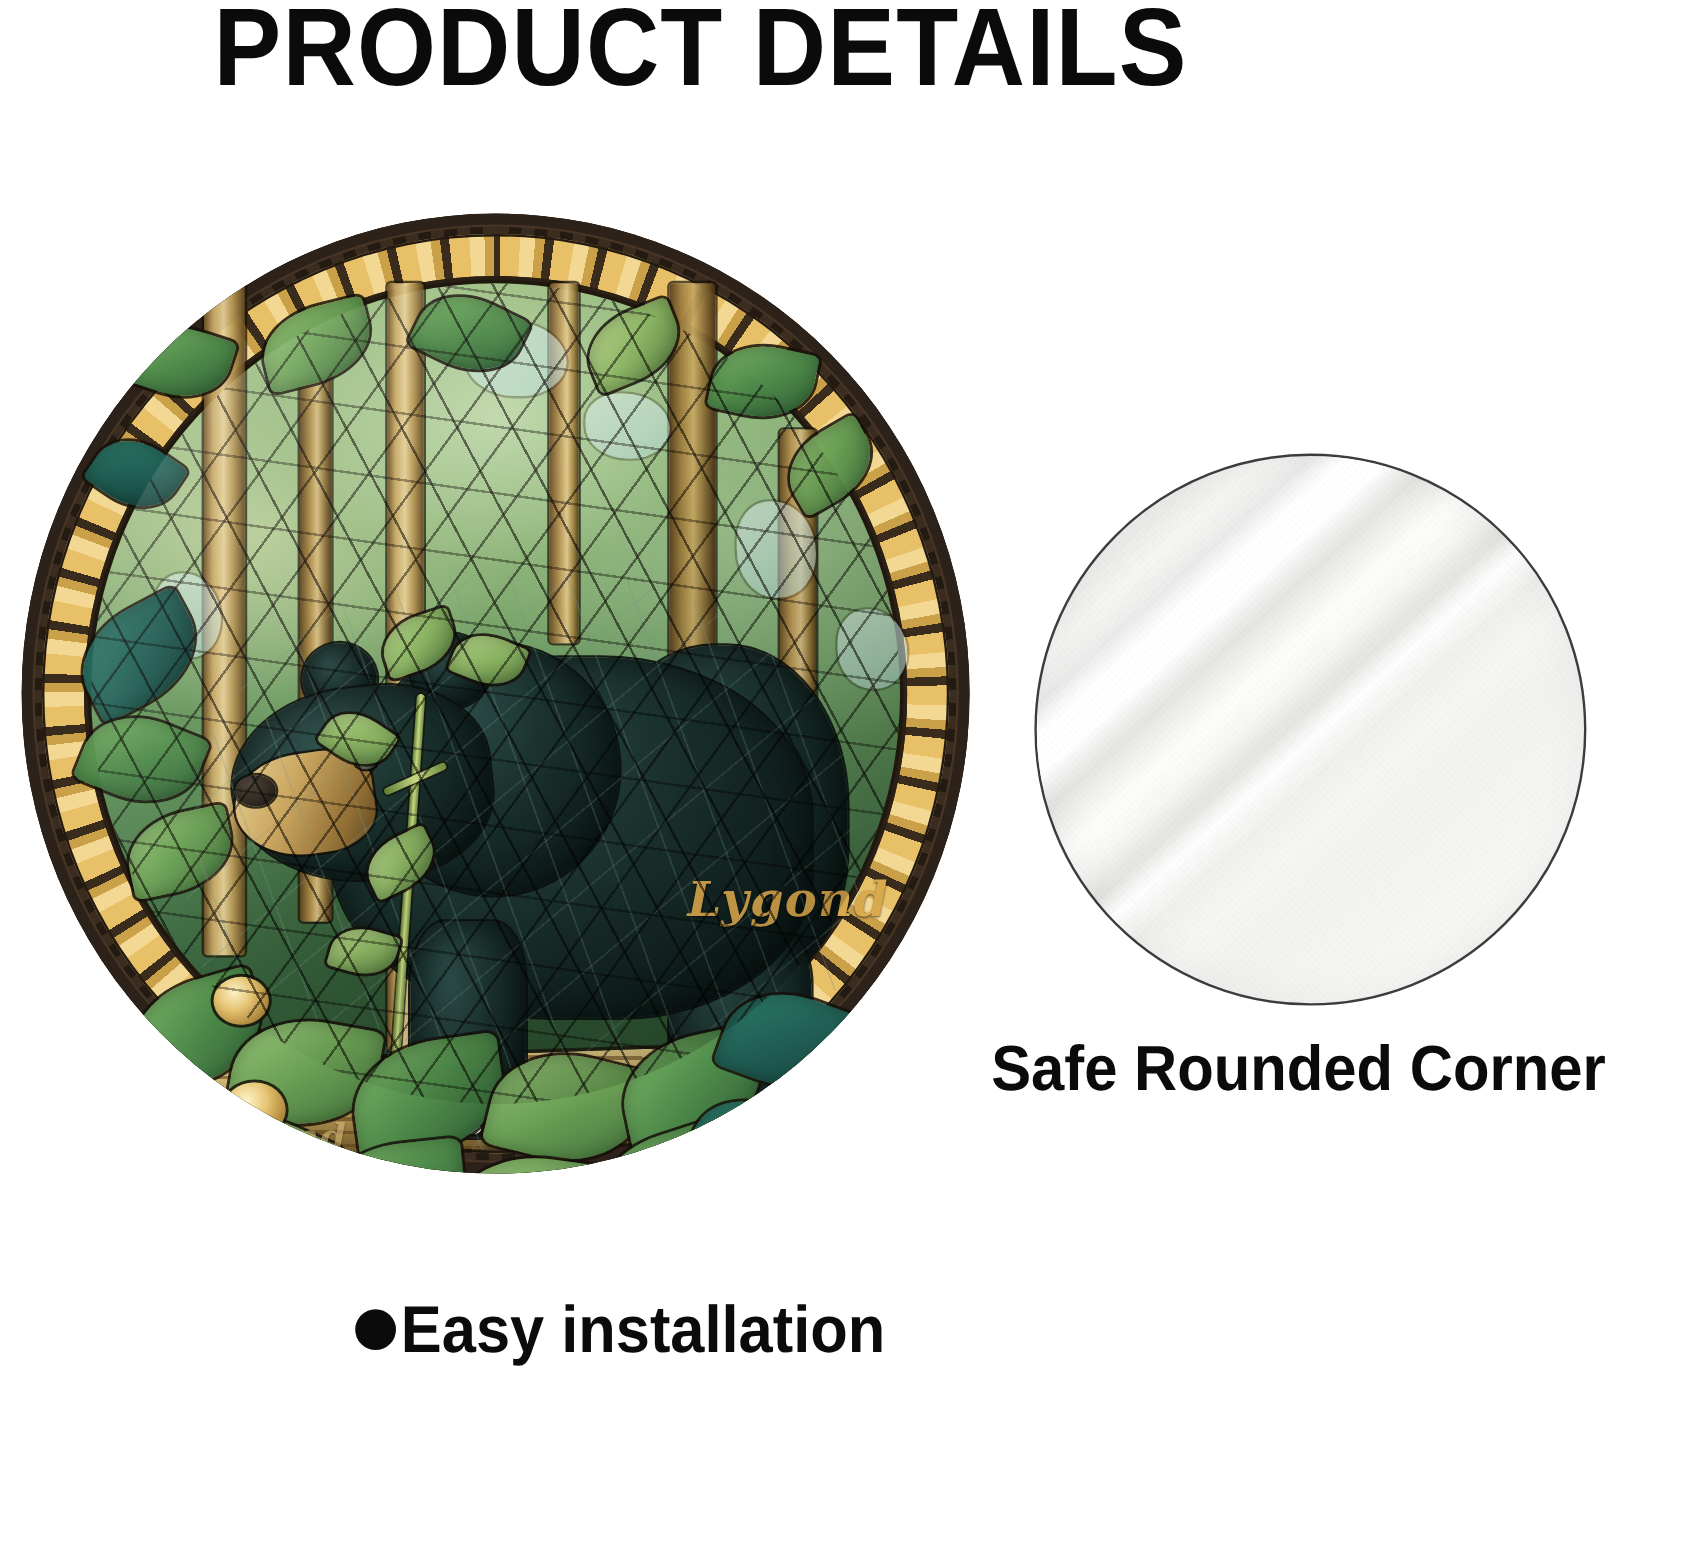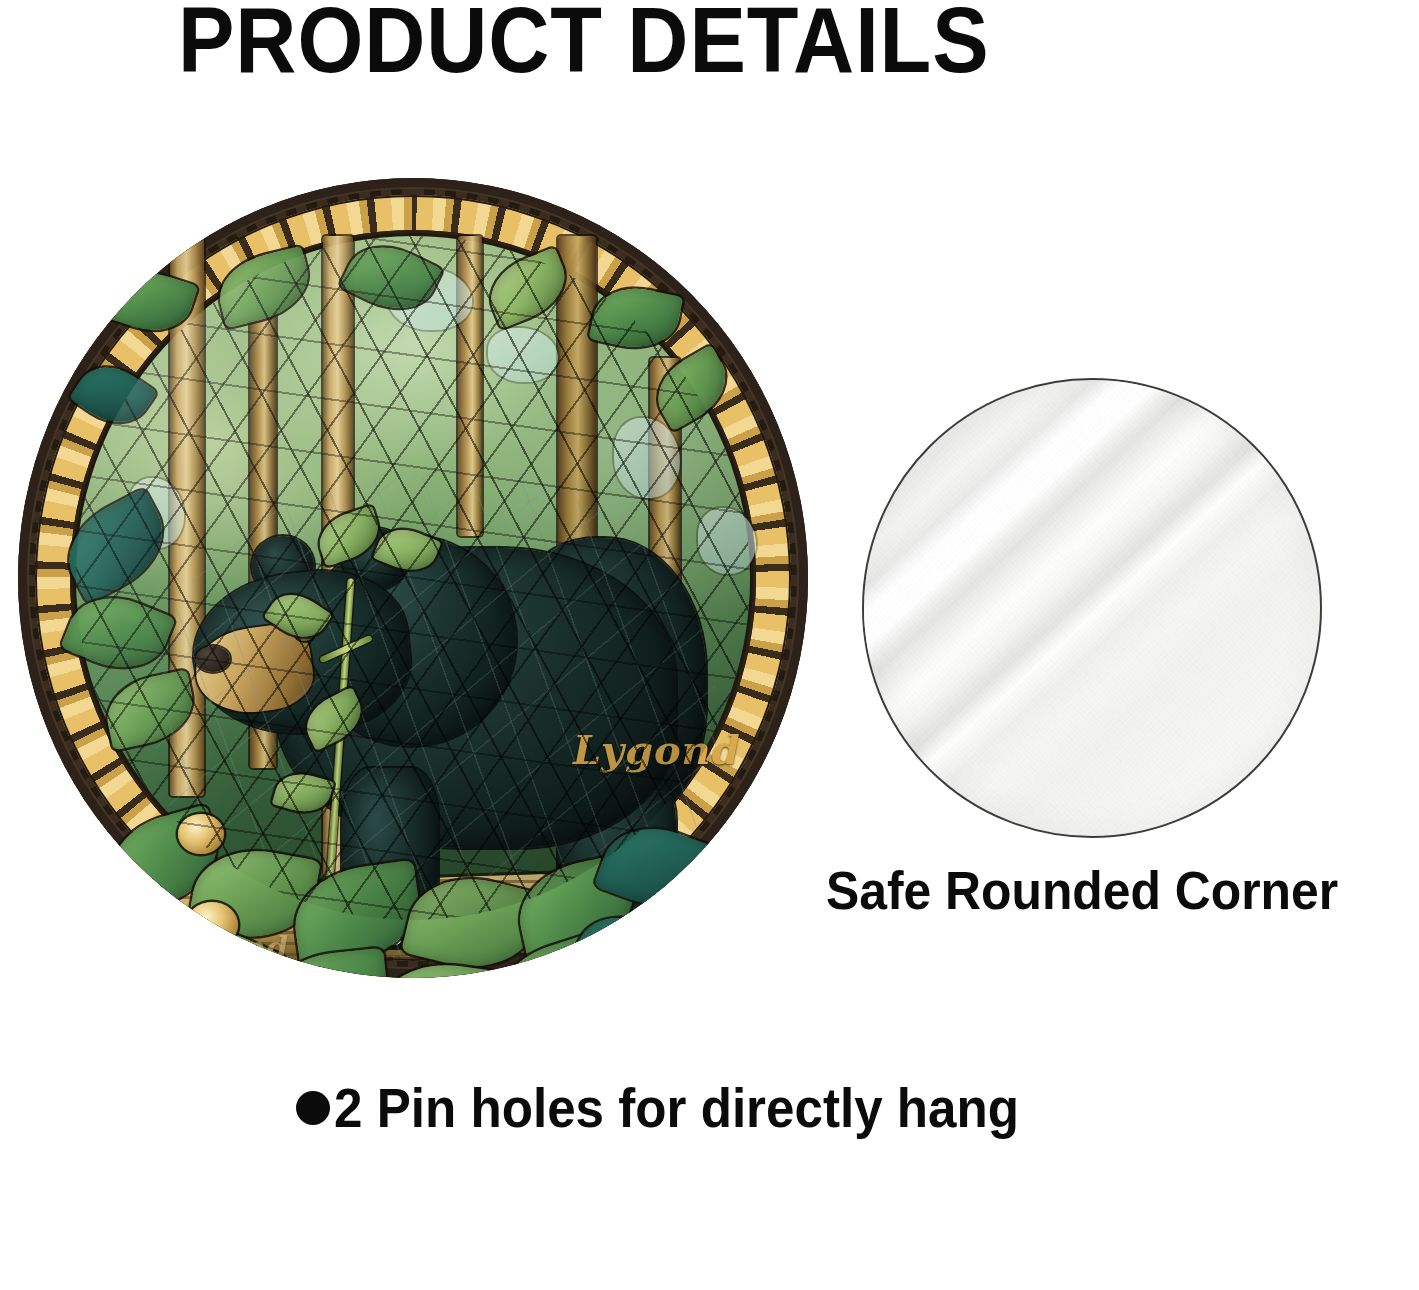--- a/index.html
+++ b/index.html
@@ -303,15 +303,15 @@
 
 <div id="corner-photo">
   <div id="corner-ridge"></div>
   <div id="corner-grain"></div>
 </div>
 <div id="corner-caption">Safe Rounded Corner</div>
 
 <div id="feature-list">
   <div class="feature-row">
     <span class="bullet"></span>
-    <span class="feature-text">2 Pin holes for directly hang</span>
+    <span class="feature-text">Easy installation</span>
   </div>
 </div>
 
 </body></html>

